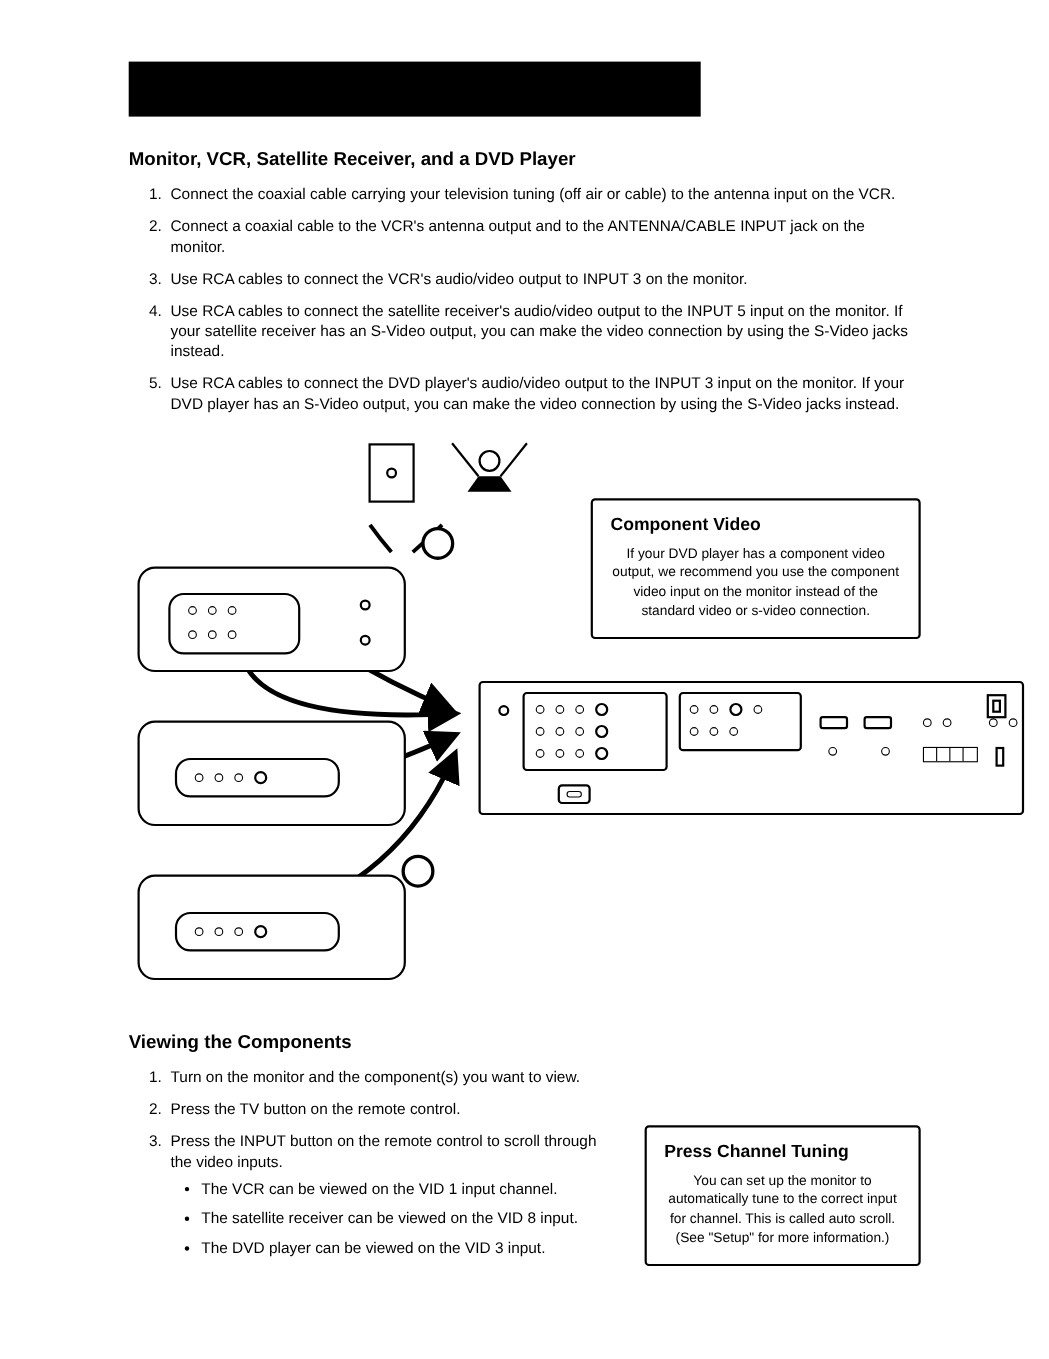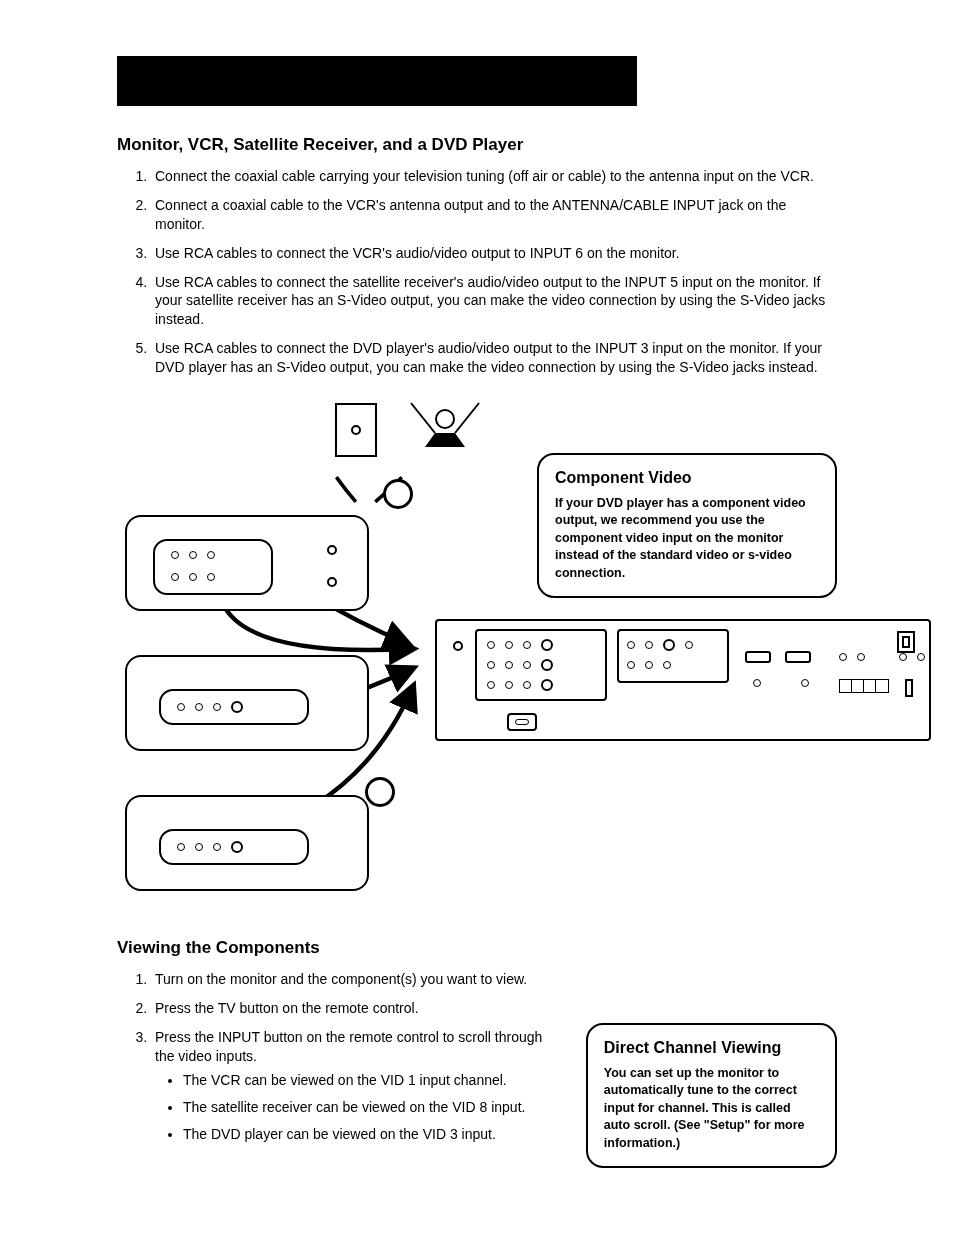--- a/index.html
+++ b/index.html
@@ -41,33 +41,34 @@
   ul.bullets {
     list-style: disc;
     margin: 6px 0 0 28px;
     padding: 0;
   }
   ul.bullets > li {
     margin: 0 0 8px 0;
   }
   .callout {
     border: 2px solid #000;
-    border-radius: 17px;
+    border-radius: 4px;
     padding: 12px 16px 14px 16px;
   }
   .callout h3 {
     font-size: 16px;
     font-weight: 700;
     margin: 0 0 6px 0;
   }
   .callout p {
     font-size: 12.5px;
-    font-weight: 700;
+    font-weight: 400;
     margin: 0;
     line-height: 1.4;
+    text-align: center;
   }
   .diagram-region {
     position: relative;
     height: 530px;
     margin: 20px 0 10px 0;
   }
   .diagram-region .callout.comp {
     position: absolute;
     right: 0;
     top: 56px;
@@ -199,21 +200,21 @@
 
 <div class="page">
 
   <div class="blackbar"></div>
 
   <h2 class="section">Monitor, VCR, Satellite Receiver, and a DVD Player</h2>
 
   <ol class="steps">
     <li>Connect the coaxial cable carrying your television tuning (off air or cable) to the antenna input on the VCR.</li>
     <li>Connect a coaxial cable to the VCR's antenna output and to the ANTENNA/CABLE INPUT jack on the monitor.</li>
-    <li>Use RCA cables to connect the VCR's audio/video output to INPUT 6 on the monitor.</li>
+    <li>Use RCA cables to connect the VCR's audio/video output to INPUT 3 on the monitor.</li>
     <li>Use RCA cables to connect the satellite receiver's audio/video output to the INPUT 5 input on the monitor. If your satellite receiver has an S-Video output, you can make the video connection by using the S-Video jacks instead.</li>
     <li>Use RCA cables to connect the DVD player's audio/video output to the INPUT 3 input on the monitor. If your DVD player has an S-Video output, you can make the video connection by using the S-Video jacks instead.</li>
   </ol>
 
   <div class="diagram-region">
 
     <svg class="wires" viewBox="0 0 814 530">
       <defs>
         <marker id="arrow" viewBox="0 0 10 10" refX="8" refY="5" markerWidth="7" markerHeight="7" orient="auto-start-reverse">
           <path d="M 0 0 L 10 5 L 0 10 z" fill="#000"></path>
@@ -375,19 +376,19 @@
           <ul class="bullets">
             <li>The VCR can be viewed on the VID 1 input channel.</li>
             <li>The satellite receiver can be viewed on the VID 8 input.</li>
             <li>The DVD player can be viewed on the VID 3 input.</li>
           </ul>
         </li>
       </ol>
     </div>
     <div class="bottom-right">
       <div class="callout">
-        <h3>Direct Channel Viewing</h3>
+        <h3>Press Channel Tuning</h3>
         <p>You can set up the monitor to automatically tune to the correct input for channel. This is called auto scroll. (See "Setup" for more information.)</p>
       </div>
     </div>
   </div>
 
 </div>
 
 </body></html>

